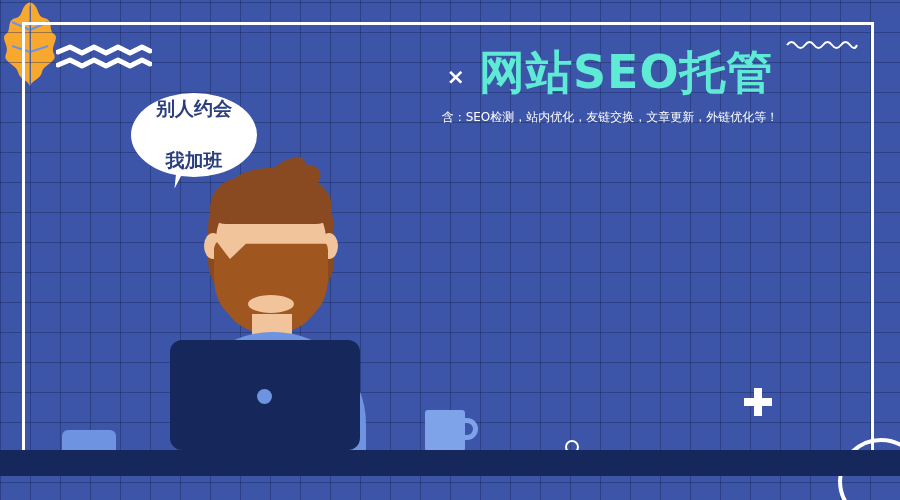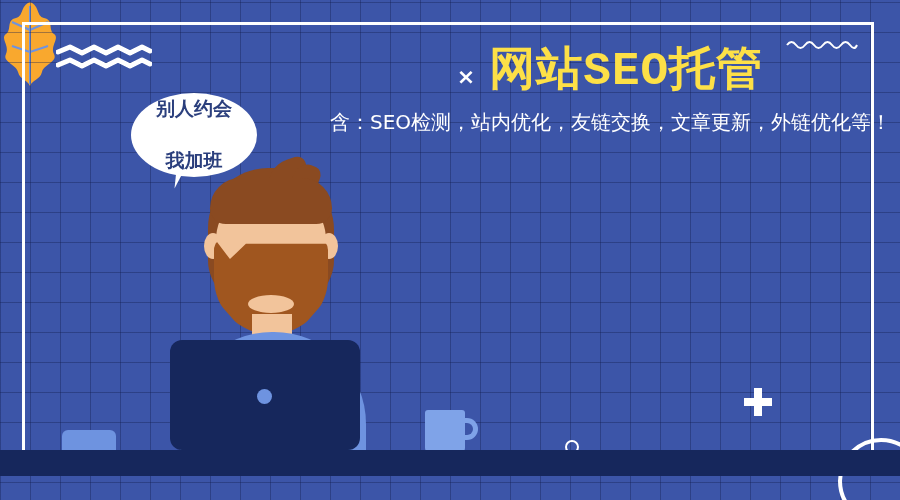--- a/index.html
+++ b/index.html
@@ -91,32 +91,31 @@
     gap: 14px;
   }
   .x-mark {
     color: #ffffff;
     font-size: 22px;
     font-weight: bold;
     line-height: 1;
     padding-top: 10px;
   }
   .headline {
-    color: #fde047;
+    color: #5eead4;
     font-size: 46px;
     font-weight: bold;
     letter-spacing: 1px;
     line-height: 1.15;
     white-space: nowrap;
-    font-family: Liberation Mono, monospace;
   }
   .subheadline {
     margin-top: 10px;
     color: #ffffff;
-    font-size: 20px;
+    font-size: 12px;
     letter-spacing: 0px;
     white-space: nowrap;
   }
   
   .slogans {
     position: absolute;
     left: 420px; top: 188px;
     width: 450px;
     text-align: center;
   }

